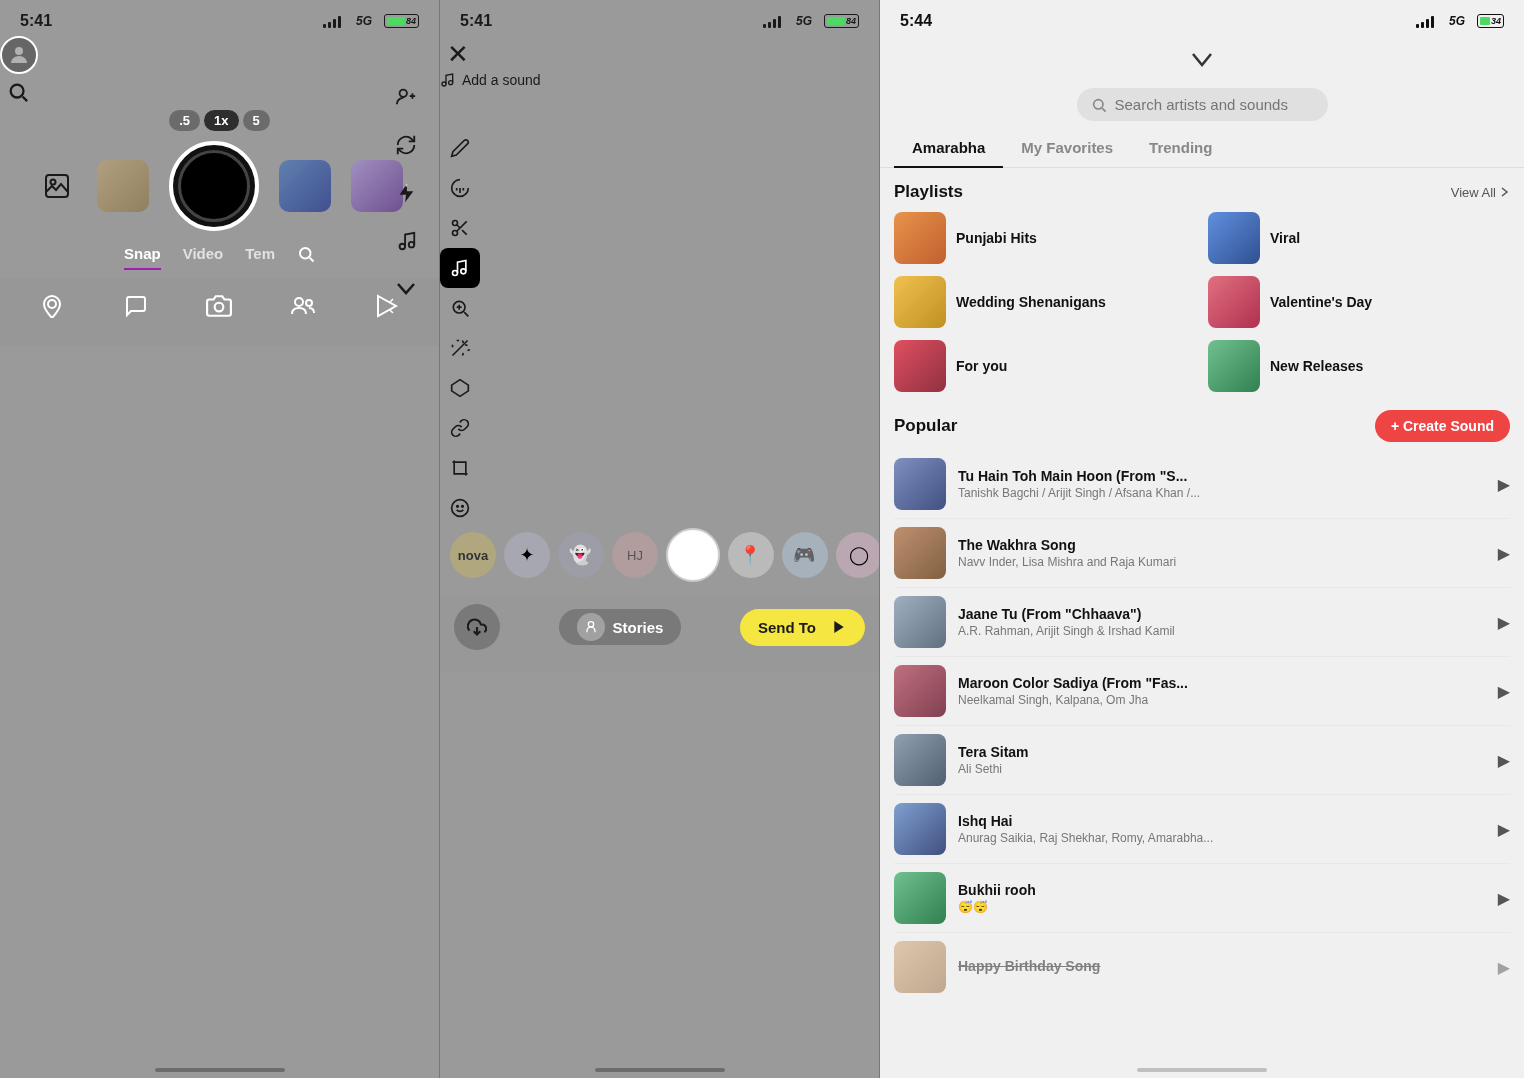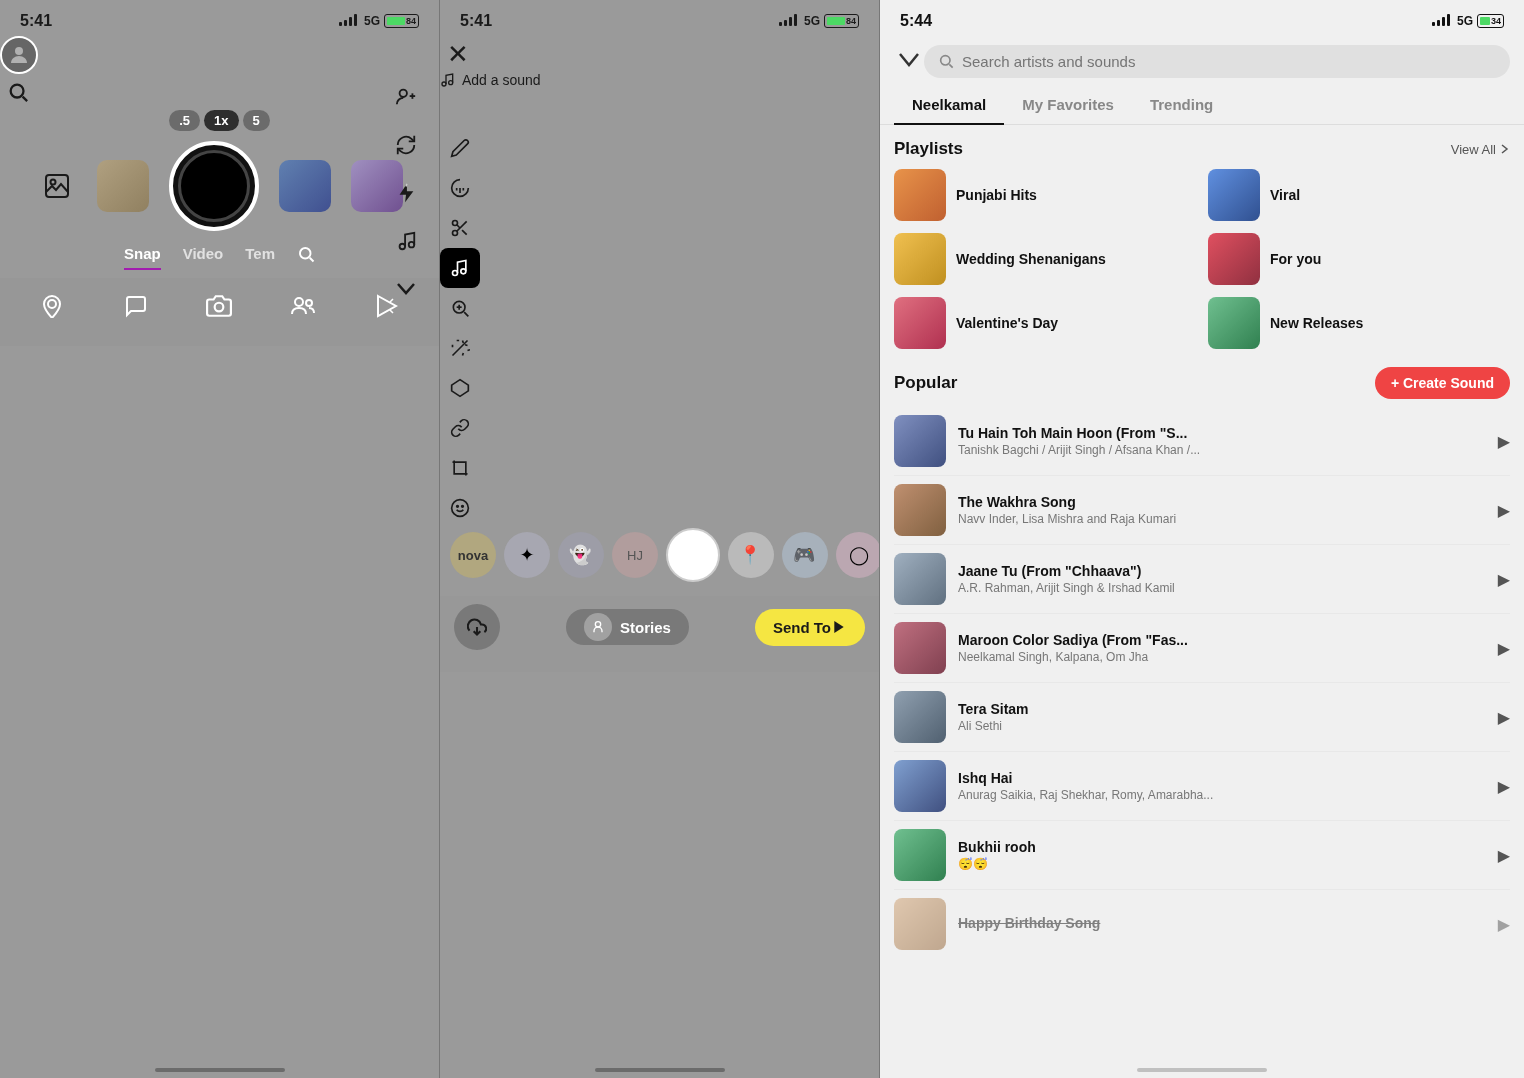--- a/index.html
+++ b/index.html
@@ -32,21 +32,21 @@
     .status-bar {
       display: flex;
       align-items: center;
       justify-content: space-between;
       padding: 12px 20px 6px;
       color: #1a1a1a;
       font-size: 15px;
       font-weight: 600;
     }
     .status-bar .time { font-weight: 700; font-size: 16px; }
-    .status-bar .icons { display: flex; align-items: flex-start; gap: 4px; font-size: 12px; }
+    .status-bar .icons { display: flex; align-items: flex-end; gap: 12px; font-size: 12px; font-style: italic; }
     .signal-bars { display: flex; align-items: flex-end; gap: 2px; }
     .signal-bars span {
       display: inline-block;
       width: 3px;
       background: #1a1a1a;
       border-radius: 1px;
     }
     .battery-box {
       display: inline-flex;
       align-items: center;
@@ -247,40 +247,42 @@
       padding: 4px 18px;
       background: rgba(100,100,100,0.6);
       border-radius: 26px;
       color: #fff;
       font-size: 15px;
       font-weight: 600;
     }
     .send-to-btn {
       display: flex;
       align-items: center;
-      gap: 0;
+      gap: 15px;
       padding: 10px 18px;
       background: #f5e642;
       border-radius: 26px;
       color: #1a1a1a;
       font-size: 15px;
       font-weight: 700;
     }
 
     
     .panel3-content {
       padding: 0;
       background: #f0f0f0;
       height: 100%;
       overflow: hidden;
     }
     .p3-top-bar {
       display: flex;
       align-items: center;
       padding: 8px 14px;
+      gap: 10px;
+      flex-direction: column;
     }
     .chevron-down {
       font-size: 22px;
       color: #333;
       padding: 4px;
     }
     .search-bar {
       flex: 1;
       display: flex;
       align-items: center;
@@ -777,21 +779,21 @@
       <div class="search-bar">
         <svg width="16" height="16" viewBox="0 0 24 24" fill="none" stroke="#888" stroke-width="2.5">
           <circle cx="11" cy="11" r="7"></circle>
             <line x1="17" y1="17" x2="22" y2="22"></line>
         </svg>
         <input type="text" readonly="" placeholder="Search artists and sounds" style="">
       </div>
     </div>
 
     <div class="p3-tabs">
-      <div class="p3-tab active">Neelkamal</div>
+      <div class="p3-tab active">Amarabha</div>
       <div class="p3-tab">My Favorites</div>
       <div class="p3-tab">Trending</div>
     </div>
 
     <div class="p3-scroll">
 
       <div class="section-header">
         <span class="section-title">Playlists</span>
         <div class="view-all">
           <span>View All</span>
@@ -810,27 +812,27 @@
         <div class="playlist-item">
           <div class="playlist-thumb pt-viral"></div>
           <span class="playlist-name">Viral</span>
         </div>
 
         <div class="playlist-item">
           <div class="playlist-thumb pt-wedding"></div>
           <span class="playlist-name">Wedding Shenanigans</span>
         </div>
         <div class="playlist-item">
+          <div class="playlist-thumb pt-valentines"></div>
+          <span class="playlist-name">Valentine's Day</span>
+        </div>
+
+        <div class="playlist-item">
           <div class="playlist-thumb pt-foryou"></div>
           <span class="playlist-name">For you</span>
-        </div>
-
-        <div class="playlist-item">
-          <div class="playlist-thumb pt-valentines"></div>
-          <span class="playlist-name">Valentine's Day</span>
         </div>
         <div class="playlist-item">
           <div class="playlist-thumb pt-newreleases"></div>
           <span class="playlist-name">New Releases</span>
         </div>
       </div>
 
       <div class="popular-section">
         <div class="popular-header">
           <span class="section-title">Popular</span>

